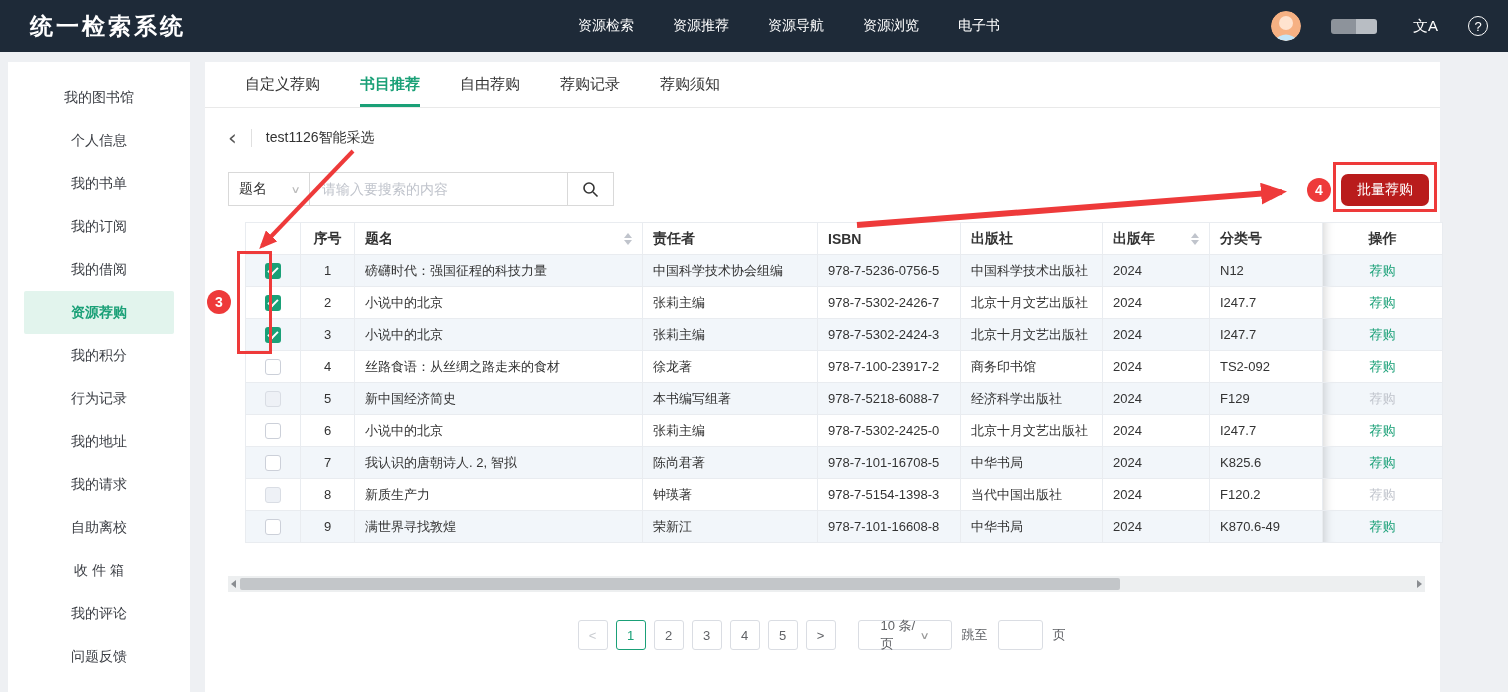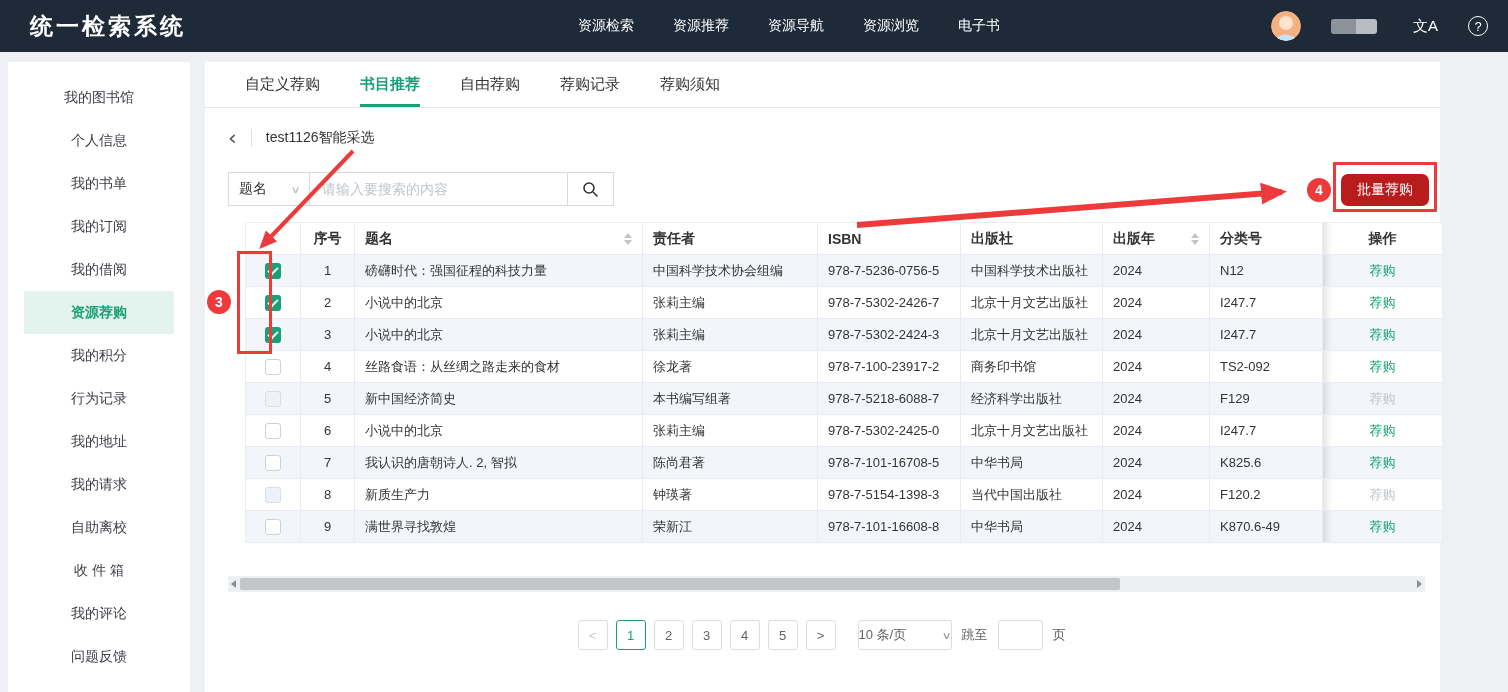--- a/index.html
+++ b/index.html
@@ -71,21 +71,21 @@
   .sb-thumb { position:absolute; left:12px; top:2px; width:880px; height:12px; background:#c3c6c9; border-radius:2px; }
   .sb-arrow { position:absolute; width:0; height:0; border-top:4px solid transparent; border-bottom:4px solid transparent; }
   .sb-left { left:3px; border-right:5px solid #8a8d91; }
   .sb-right { right:3px; border-left:5px solid #8a8d91; }
 
   
   .pager { position:absolute; left:0; top:558px; width:1235px; display:flex; align-items:center; justify-content:center; gap:8px; }
   .pg-btn { min-width:30px; height:30px; border:1px solid #dadde3; border-radius:3px; background:#fff; display:flex; align-items:center; justify-content:center; font-size:13px; color:#606266; cursor:pointer; }
   .pg-btn.disabled { color:#c8cbd0; cursor:default; }
   .pg-btn.active { border-color:#1aa077; color:#1aa077; }
-  .pg-size { width:94px; height:30px; border:1px solid #dadde3; border-radius:3px; background:#fff; display:flex; align-items:center; justify-content:space-between; padding:0 0; font-size:13px; color:#606266; cursor:pointer; margin-left:14px; }
+  .pg-size { width:94px; height:30px; border:1px solid #dadde3; border-radius:3px; background:#fff; display:flex; align-items:center; justify-content:space-between; padding:0 22px; font-size:13px; color:#606266; cursor:pointer; margin-left:14px; }
   .pg-size .caret { color:#999; font-size:10px; transform:scaleX(1.4); }
   .pg-label { font-size:13px; color:#606266; margin:0 2px; }
   .pg-input { width:45px; height:30px; border:1px solid #dadde3; border-radius:3px; outline:none; text-align:center; font-family:inherit; }
 
   
   .ann-box { position:absolute; border:3px solid #ee3a3a; pointer-events:none; }
   #box3 { left:237px; top:251px; width:35px; height:103px; }
   #box4 { left:1333px; top:162px; width:104px; height:50px; }
   .ann-circle { position:absolute; width:24px; height:24px; border-radius:50%; background:#ee3a3a; color:#fff; font-size:14px; font-weight:bold; display:flex; align-items:center; justify-content:center; pointer-events:none; }
   #c3 { left:207px; top:290px; }

